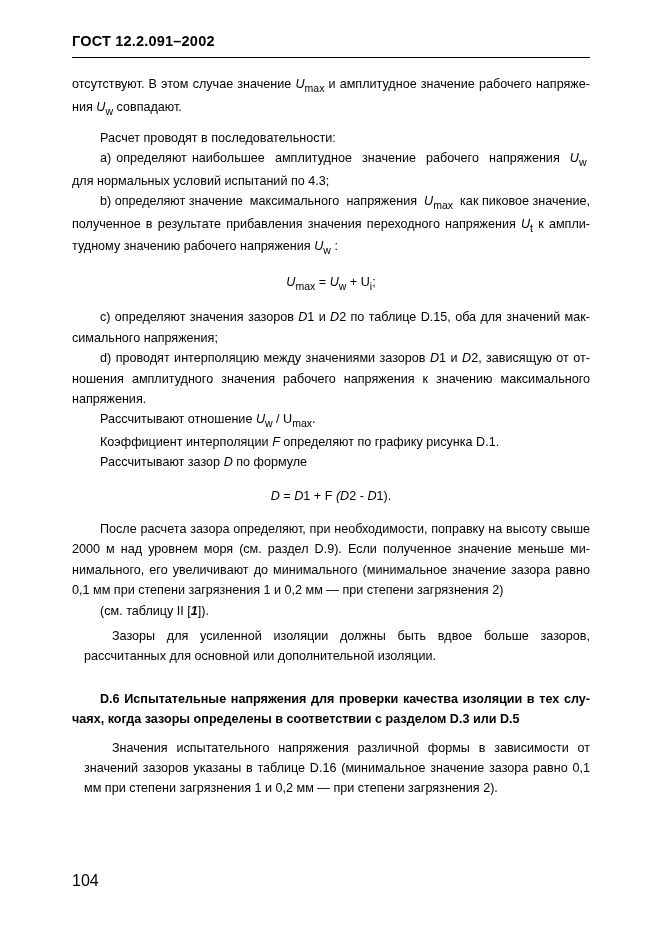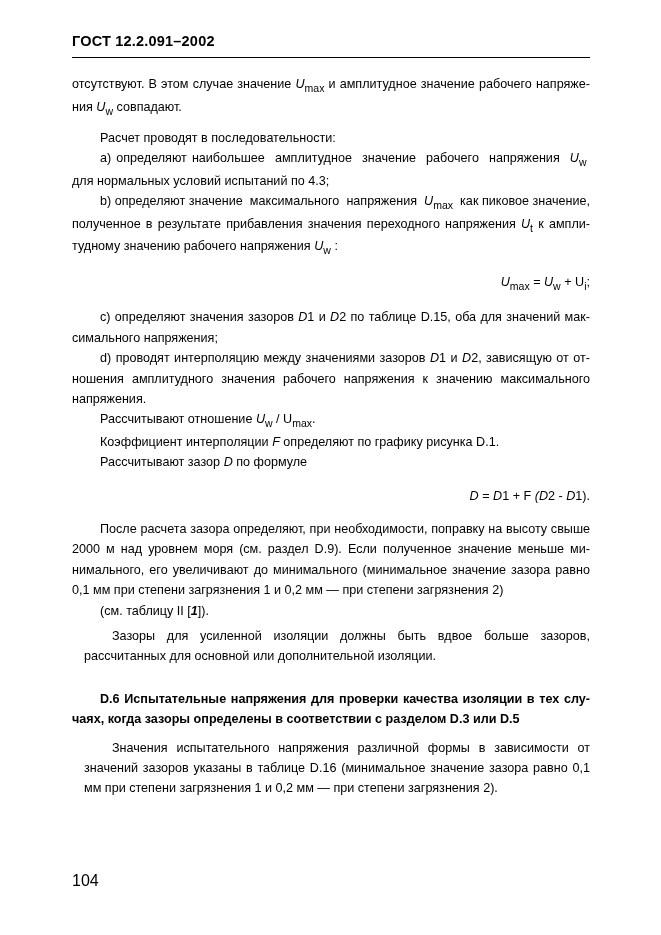--- a/index.html
+++ b/index.html
@@ -53,21 +53,21 @@
   p {
     margin: 0 0 0 0;
   }
   p.ind {
     text-indent: 28px;
   }
   p.gap {
     margin-top: 9px;
   }
   .formula {
-    text-align: right;
+    text-align: center;
     margin: 13px 0 13px 0;
     font-size: 12.6px;
   }
   h3.sec {
     font-family: "Liberation Sans", sans-serif;
     font-size: 12.6px;
     font-weight: bold;
     margin: 26px 0 0 0;
     text-indent: 28px;
     text-align: left;

